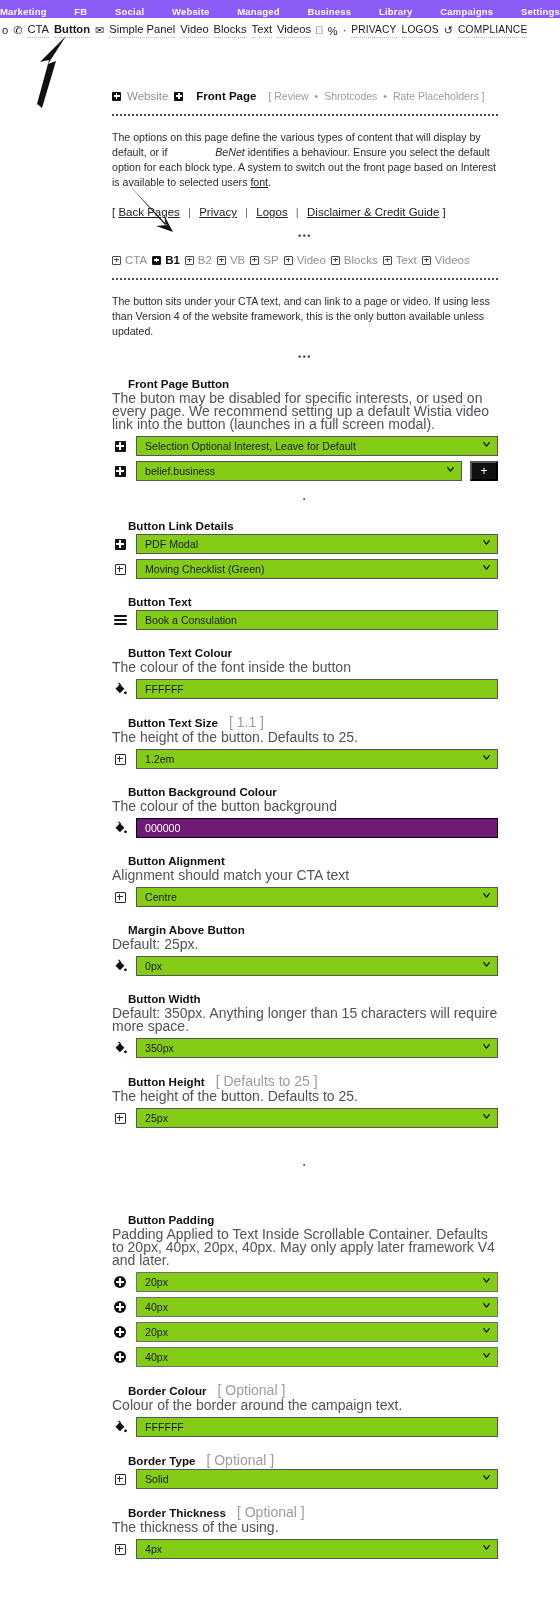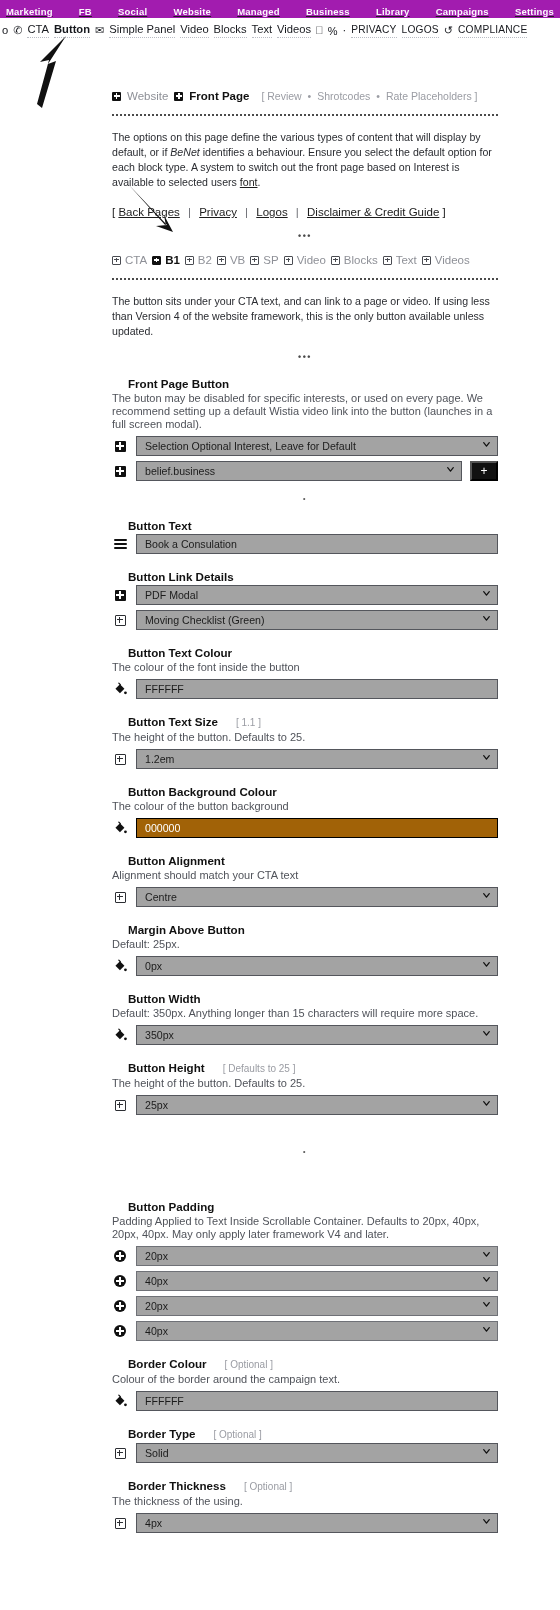--- a/index.html
+++ b/index.html
@@ -12,29 +12,28 @@
     width: 560px;
     min-height: 1610px;
     font-family: "Liberation Sans", sans-serif;
     color: #1c1c1c;
     position: relative;
     overflow-x: hidden;
   }
 
   
   .topnav {
-    background: #a21caf;
+    background: #8b5cf6;
     height: 18px;
     width: 100%;
     display: flex;
     align-items: flex-end;
     justify-content: space-between;
-    padding: 0 6px;
+    padding: 0 0;
     overflow: hidden;
-    text-decoration: underline;
   }
   .topnav-item {
     color: #ffffff;
     font-size: 9.5px;
     font-weight: bold;
     letter-spacing: .2px;
     white-space: nowrap;
     padding-bottom: 1px;
     line-height: 11px;
     opacity: .97;
@@ -90,38 +89,38 @@
     border-radius: 1px;
     flex: 0 0 auto;
   }
   .crumb-plus::before, .crumb-plus::after {
     content: ""; position: absolute; background: #fff;
   }
   .crumb-plus::before { left: 4px; top: 1.5px; width: 1.4px; height: 6px; }
   .crumb-plus::after { top: 3.8px; left: 1.5px; height: 1.4px; width: 6px; }
 
   .crumb-muted { color: #8e9097; font-size: 11.5px; }
-  .crumb-strong { color: #111; font-weight: bold; font-size: 11.5px; }
+  .crumb-strong { color: #111; font-weight: bold; font-size: 11.5px; margin-left: 7px; }
   .crumb-meta { color: #9a9ca3; font-size: 10.5px; margin-left: 6px; }
   .crumb-meta .sep { margin: 0 3px; }
 
   .dotrule {
     border-top: 2px dotted #2b2b2b;
     margin: 12px 0 14px 0;
     height: 0;
     opacity: .85;
   }
 
   .para {
     font-size: 10.6px;
     line-height: 15px;
     color: #2a2c31;
     margin: 12px 0 0 0;
   }
-  .para em { font-style: italic; }
+  .para em { font-style: italic; margin-left: 45px; }
   .para a, .linklist a {
     color: #1c1c1c;
     text-decoration: underline;
   }
 
   .linklist {
     font-size: 11.5px;
     margin: 16px 0 0 0;
     color: #1c1c1c;
   }
@@ -173,25 +172,25 @@
     font-size: 11.6px;
     font-weight: bold;
     color: #111;
     margin: 0 0 1px 0;
     line-height: 14px;
     padding-left: 16px;
   }
   .field-title .opt {
     font-weight: normal;
     color: #9a9ca3;
-    font-size: 10px;
-    margin-left: 18px;
+    font-size: 14px;
+    margin-left: 11px;
   }
   .field-help {
-    font-size: 11px;
+    font-size: 14px;
     color: #50535a;
     line-height: 13px;
     margin: 0 0 5px 0;
   }
 
   .row {
     display: flex;
     align-items: center;
     gap: 8px;
     margin-bottom: 5px;
@@ -236,33 +235,33 @@
   .ic-burger span:nth-child(2) { top: 4.6px; }
   .ic-burger span:nth-child(3) { top: 8.7px; }
 
   .ic-bucket { width: 15px; height: 14px; }
 
   
   .ctrl {
     flex: 1 1 auto;
     height: 20px;
     border: 1.2px solid #54565c;
-    background: #a3a3a3;
+    background: #84cc16;
     font-family: "Liberation Sans", sans-serif;
     font-size: 10.6px;
     color: #1c1c1c;
     padding: 0 8px;
     line-height: 18px;
     display: flex;
     align-items: center;
     border-radius: 0;
     position: relative;
   }
   .ctrl.thin { border-width: 1px; border-color: #6f7177; text-align: right; }
-  .ctrl.dark { background: #a16207; color: #ffffff; border-color: #000000; }
+  .ctrl.dark { background: #701a75; color: #ffffff; border-color: #000000; }
   .ctrl.dark .ctrl-val { color: #ffffff; }
   .ctrl-val { white-space: nowrap; overflow: hidden; text-overflow: ellipsis; }
 
   .select { padding-right: 22px; }
   .caret {
     position: absolute;
     right: 7px; top: 50%;
     width: 7px; height: 7px;
     margin-top: -4px;
   }
@@ -430,61 +429,61 @@
             </svg>
           </span>
       </div>
       <button class="plusbtn">+</button>
     </div>
   </div>
 
   <div class="ellipsis tiny">•</div>
 
   <div class="section">
+    <div class="field-title">Button Link Details</div>
+    <div class="row">
+      <span class="row-icon">
+          <span class="ic-plus-solid"></span>
+        </span>
+      <div class="ctrl select">
+        <span class="ctrl-val">PDF Modal</span>
+        <span class="caret">
+            <svg viewBox="0 0 10 7">
+              <path d="M1 1 L5 6 L9 1" stroke="#111" stroke-width="1.8" fill="none" stroke-linecap="round" stroke-linejoin="round"></path>
+            </svg>
+          </span>
+      </div>
+    </div>
+    <div class="row">
+      <span class="row-icon">
+          <span class="ic-plus-box"></span>
+        </span>
+      <div class="ctrl select">
+        <span class="ctrl-val">Moving Checklist (Green)</span>
+        <span class="caret">
+            <svg viewBox="0 0 10 7">
+              <path d="M1 1 L5 6 L9 1" stroke="#111" stroke-width="1.8" fill="none" stroke-linecap="round" stroke-linejoin="round"></path>
+            </svg>
+          </span>
+      </div>
+    </div>
+  </div>
+
+  <div class="section">
     <div class="field-title">Button Text</div>
     <div class="row">
       <span class="row-icon">
           <span class="ic-burger">
             <span></span>
             <span></span>
             <span></span>
           </span>
         </span>
       <div class="ctrl">
         <span class="ctrl-val">Book a Consulation</span>
-      </div>
-    </div>
-  </div>
-
-  <div class="section">
-    <div class="field-title">Button Link Details</div>
-    <div class="row">
-      <span class="row-icon">
-          <span class="ic-plus-solid"></span>
-        </span>
-      <div class="ctrl select">
-        <span class="ctrl-val">PDF Modal</span>
-        <span class="caret">
-            <svg viewBox="0 0 10 7">
-              <path d="M1 1 L5 6 L9 1" stroke="#111" stroke-width="1.8" fill="none" stroke-linecap="round" stroke-linejoin="round"></path>
-            </svg>
-          </span>
-      </div>
-    </div>
-    <div class="row">
-      <span class="row-icon">
-          <span class="ic-plus-box"></span>
-        </span>
-      <div class="ctrl select">
-        <span class="ctrl-val">Moving Checklist (Green)</span>
-        <span class="caret">
-            <svg viewBox="0 0 10 7">
-              <path d="M1 1 L5 6 L9 1" stroke="#111" stroke-width="1.8" fill="none" stroke-linecap="round" stroke-linejoin="round"></path>
-            </svg>
-          </span>
       </div>
     </div>
   </div>
 
   <div class="section">
     <div class="field-title">Button Text Colour</div>
     <div class="field-help">The colour of the font inside the button</div>
     <div class="row">
       <span class="row-icon">
         <svg class="ic-bucket" viewBox="0 0 16 15">

